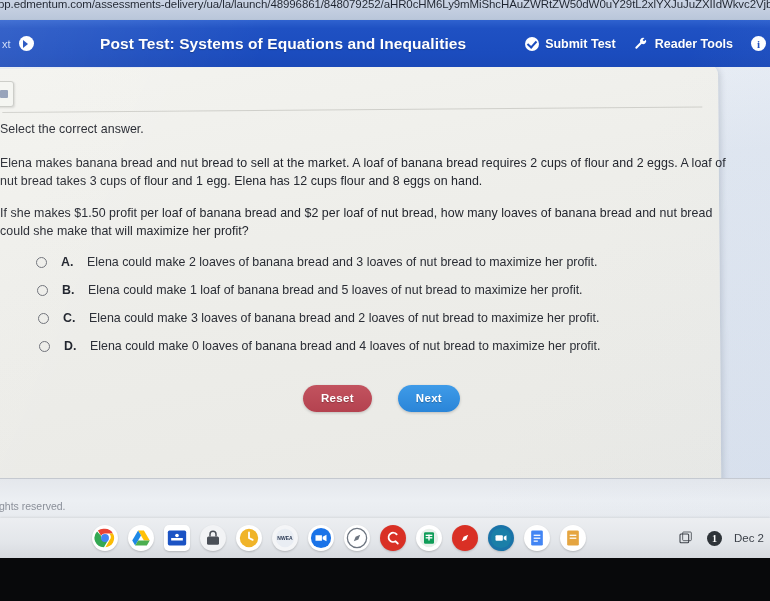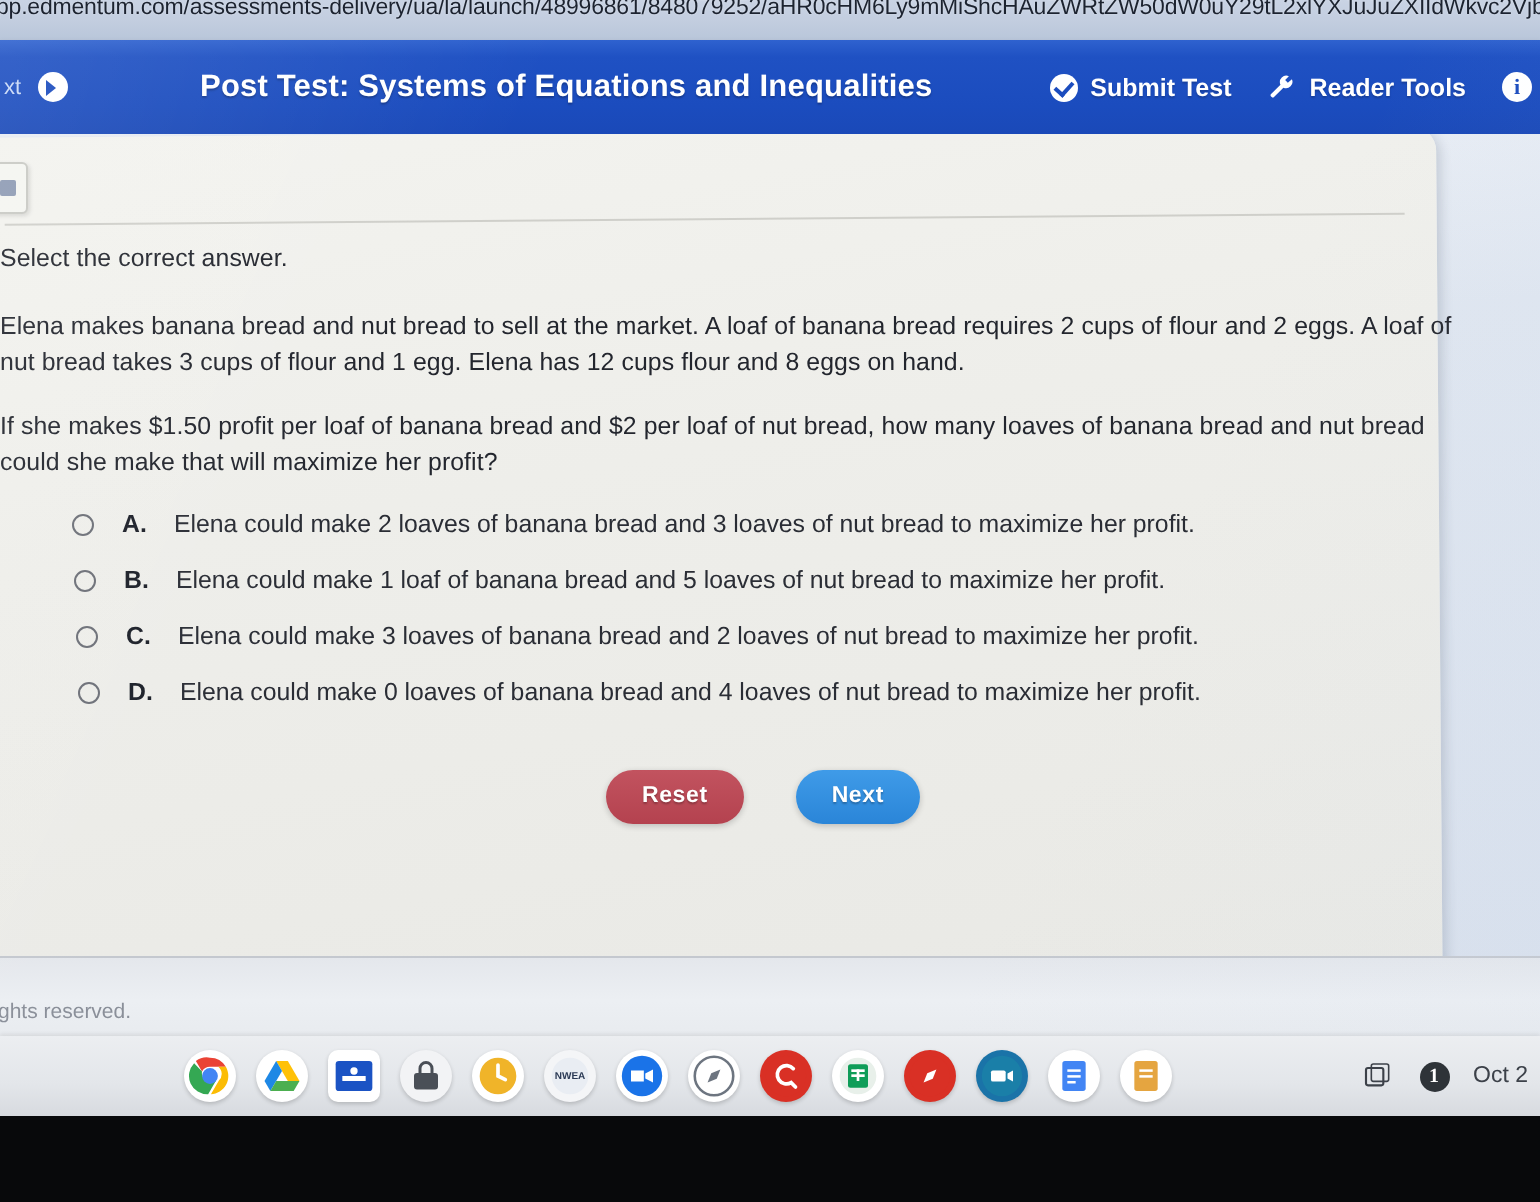--- a/index.html
+++ b/index.html
@@ -447,19 +447,19 @@
     </div>
 
     <div class="shelf-right">
       <div class="tray-icon">
         <svg width="16" height="16" viewBox="0 0 24 24" aria-hidden="true">
           <rect x="3" y="6" width="13" height="13" rx="1.5" fill="none" stroke="#3c4149" stroke-width="1.6"></rect>
           <rect x="7" y="3" width="13" height="13" rx="1.5" fill="none" stroke="#3c4149" stroke-width="1.2"></rect>
         </svg>
       </div>
       <div class="tray-dark">1</div>
-      <div class="clock">Oct 2</div>
+      <div class="clock">Dec 2</div>
     </div>
   </div>
 
   <div class="glare"></div>
   <div class="bezel-bottom"></div>
 </div>
 
 </body></html>

